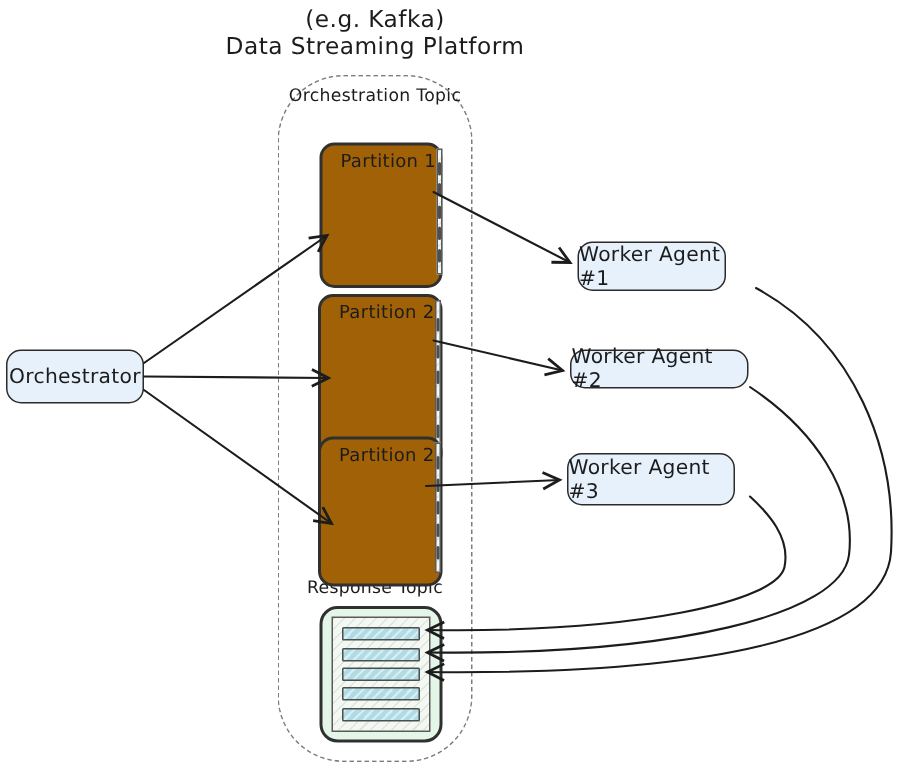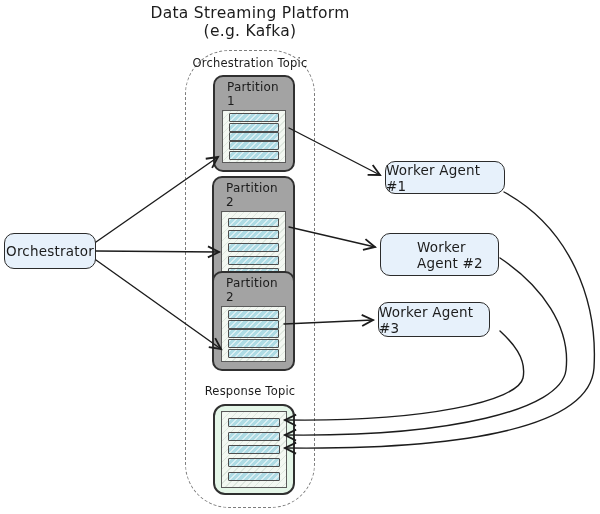--- a/index.html
+++ b/index.html
@@ -15,22 +15,22 @@
     position:absolute;left:185px;top:50px;width:130px;height:458px;
     border:1.6px dashed #7d7d7d;border-radius:44px;box-sizing:border-box;
   }
   .topic-label{position:absolute;left:185px;width:130px;text-align:center;
     font-size:11.5px;letter-spacing:.2px;}
   .topic-label.orch{top:56px;}
   .topic-label.resp{top:384px;}
   
   .partition{
     position:absolute;box-sizing:border-box;
-    background:#a3a3a3;border:2px solid #303030;border-radius:10px;
-    display:flex;flex-direction:column;padding:2px 7px 7px 7px;z-index:2;
+    background:#a16207;border:2px solid #303030;border-radius:10px;
+    display:flex;padding:2px 7px 7px 7px;z-index:2;margin-top:20px;
   }
   .p-label{flex:none;font-size:12px;padding:1px 0 2px 5px;letter-spacing:.2px;}
   .p-inner{
     flex:1;box-sizing:border-box;border:1px solid #5a5a5a;
     background-color:#f3f8f2;
     background-image:repeating-linear-gradient(135deg,rgba(140,165,145,.20) 0 1px,transparent 1px 5px);
     display:flex;flex-direction:column;justify-content:space-evenly;align-items:center;
     padding:2px 0;
   }
   .bar{
@@ -54,22 +54,22 @@
   
   svg.arrows{position:absolute;left:0;top:0;z-index:5;pointer-events:none;}
   svg.arrows path.edge{fill:none;stroke:#1c1c1c;stroke-width:1.4;stroke-linecap:round;}
 </style>
 </head>
 <body>
 
 <div class="canvas">
 
   <div class="title">
+    <div>(e.g. Kafka)</div>
     <div>Data Streaming Platform</div>
-    <div>(e.g. Kafka)</div>
   </div>
 
   <div class="platform"></div>
   <div class="topic-label resp">Response Topic</div>
   <div class="topic-label orch">Orchestration Topic</div>
 
   <div class="partition" style="left:213px;top:75px;width:82px;height:97px;">
     <div class="p-label">Partition 1</div>
     <div class="p-inner">
         <div class="bar"></div>
@@ -109,25 +109,25 @@
         <div class="bar"></div>
         <div class="bar"></div>
         <div class="bar"></div>
       </div>
   </div>
 
   <div class="node" style="left:4px;top:233px;width:92px;height:36px;">
     <span>Orchestrator</span>
   </div>
 
-  <div class="node" style="left:385px;top:161px;width:120px;height:33px;">
+  <div class="node" style="left:385px;top:161px;width:99px;height:33px;">
     <span>Worker Agent #1</span>
   </div>
 
-  <div class="node" style="left:380px;top:233px;width:119px;height:43px;padding-left:36px;">
+  <div class="node" style="left:380px;top:233px;width:119px;height:26px;">
     <span>Worker Agent #2</span>
   </div>
 
   <div class="node" style="left:378px;top:302px;width:112px;height:35px;">
     <span>Worker Agent #3</span>
   </div>
 
   <svg class="arrows" width="600" height="514" viewBox="0 0 600 514">
     <defs>
       <marker id="ah" viewBox="-11 -6 13 12" refX="0" refY="0" markerWidth="16" markerHeight="15" orient="auto" markerUnits="userSpaceOnUse">

